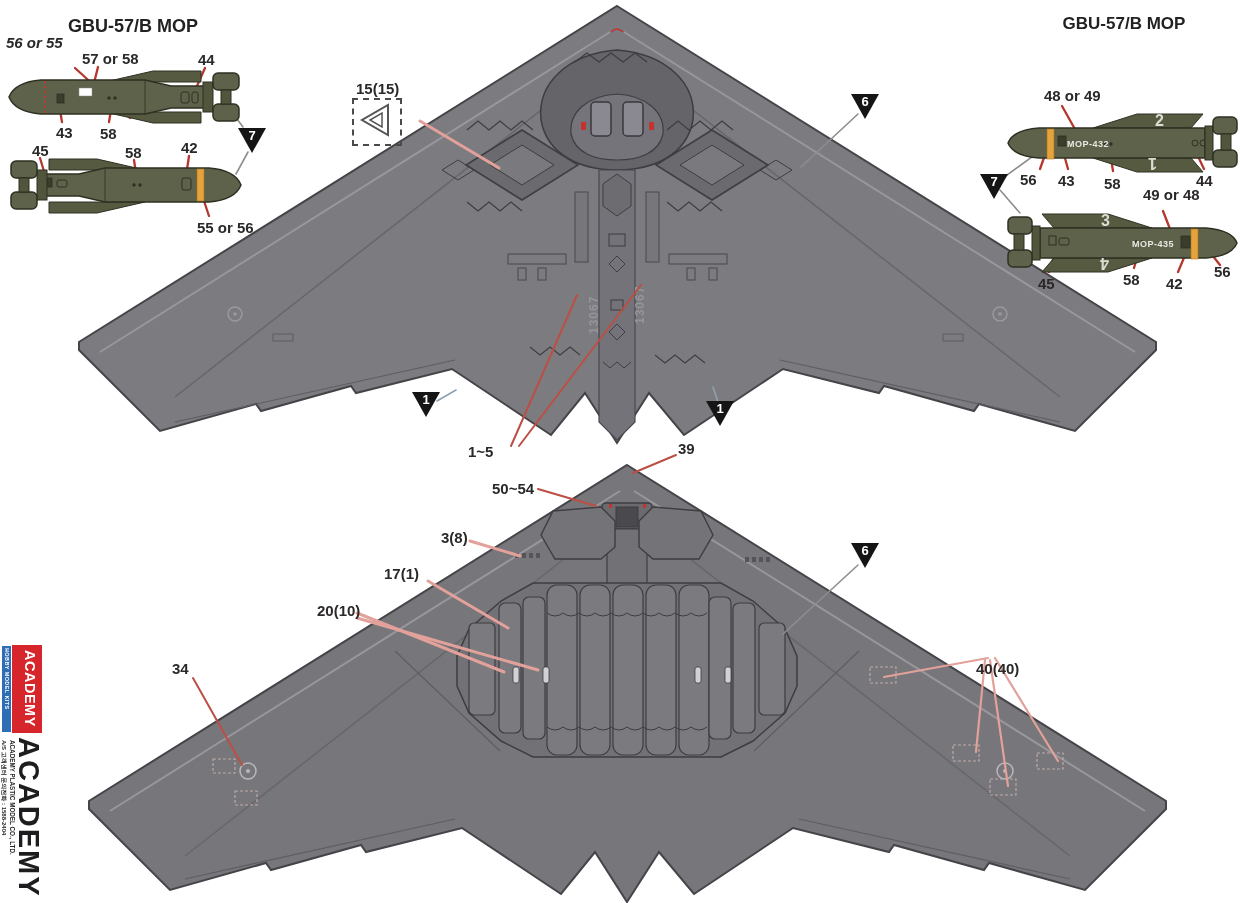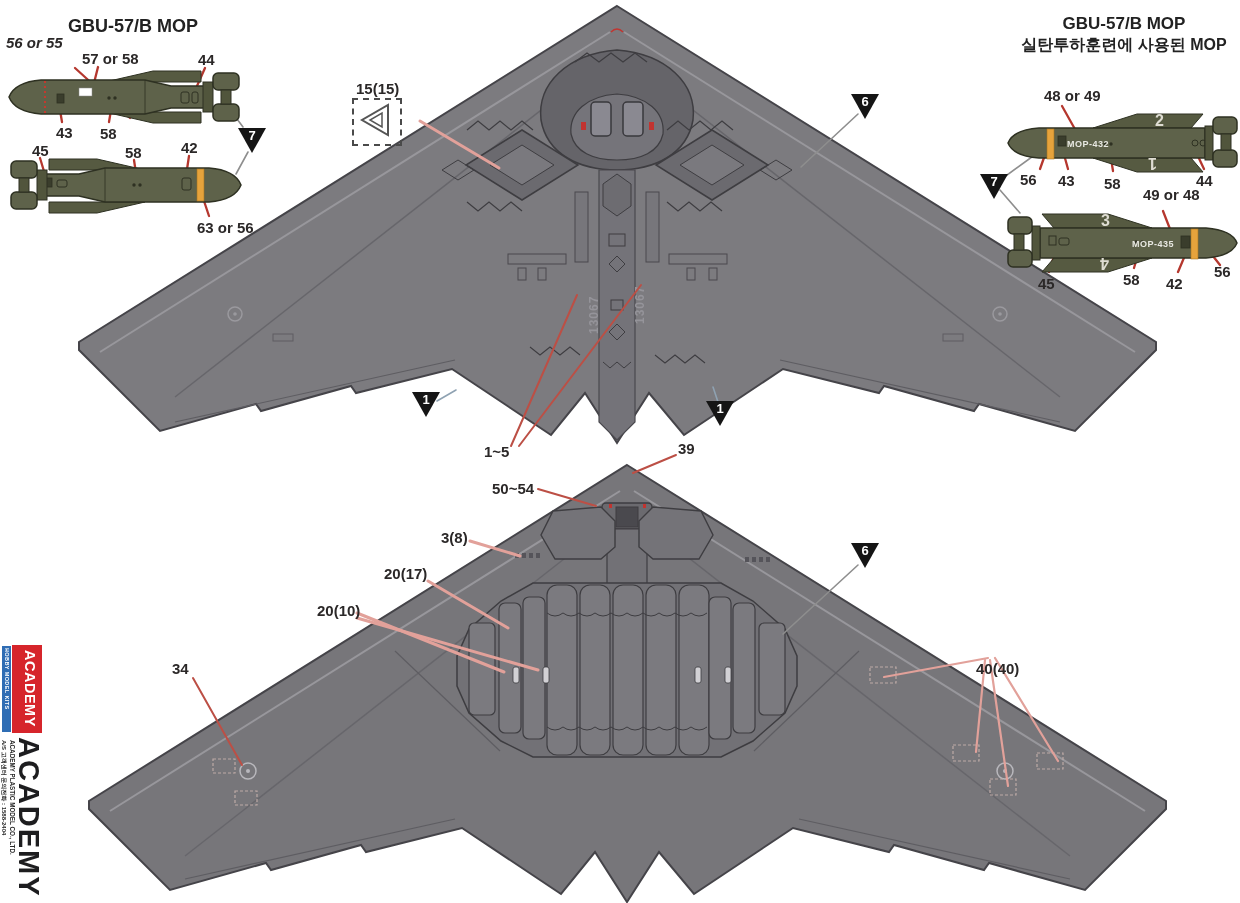--- a/index.html
+++ b/index.html
@@ -295,57 +295,56 @@
     <rect x="27" y="30" width="8" height="34" fill="#51553c" stroke="#2e3122" stroke-width="1"></rect>
     <rect x="3" y="21" width="24" height="17" rx="5" fill="#5e624a" stroke="#2e3122" stroke-width="1.5"></rect>
     <rect x="3" y="54" width="24" height="17" rx="5" fill="#5e624a" stroke="#2e3122" stroke-width="1.5"></rect>
     <rect x="9" y="38" width="10" height="16" fill="#51553c" stroke="#2e3122" stroke-width="1"></rect>
   </svg>
 
   <div class="ttl" style="left:68px;top:16px;">GBU-57/B MOP</div>
 
   <div class="rp-titles">
     <div class="l1">GBU-57/B MOP</div>
-    <div class="l3">실탄투하훈련에 사용된 MOP</div>
   </div>
 
   <div class="lbl" style="left:6px;top:34px;font-style:italic;">56 or 55</div>
   <div class="lbl" style="left:82px;top:50px;">57 or 58</div>
   <div class="lbl" style="left:198px;top:51px;">44</div>
   <div class="lbl" style="left:56px;top:124px;">43</div>
   <div class="lbl" style="left:100px;top:125px;">58</div>
   <div class="lbl" style="left:32px;top:142px;">45</div>
   <div class="lbl" style="left:125px;top:144px;">58</div>
   <div class="lbl" style="left:181px;top:139px;">42</div>
-  <div class="lbl" style="left:197px;top:219px;">63 or 56</div>
+  <div class="lbl" style="left:197px;top:219px;">55 or 56</div>
 
   <div class="lbl" style="left:1044px;top:87px;">48 or 49</div>
   <div class="lbl" style="left:1020px;top:171px;">56</div>
   <div class="lbl" style="left:1058px;top:172px;">43</div>
   <div class="lbl" style="left:1104px;top:175px;">58</div>
   <div class="lbl" style="left:1196px;top:172px;">44</div>
   <div class="lbl" style="left:1143px;top:186px;">49 or 48</div>
   <div class="lbl" style="left:1038px;top:275px;">45</div>
   <div class="lbl" style="left:1123px;top:271px;">58</div>
   <div class="lbl" style="left:1166px;top:275px;">42</div>
   <div class="lbl" style="left:1214px;top:263px;">56</div>
 
   <div class="lbl" style="left:356px;top:80px;">15(15)</div>
   <div class="decalbox">
     <svg width="42" height="40" viewBox="0 0 42 40">
       <polygon points="34,5 34,35 8,20" fill="none" stroke="#555" stroke-width="2"></polygon>
       <polygon points="28,13 28,27 16,20" fill="none" stroke="#555" stroke-width="1.5"></polygon>
     </svg>
   </div>
-  <div class="lbl" style="left:484px;top:443px;">1~5</div>
+  <div class="lbl" style="left:468px;top:443px;">1~5</div>
 
   <div class="lbl" style="left:678px;top:440px;">39</div>
   <div class="lbl" style="left:492px;top:480px;">50~54</div>
   <div class="lbl" style="left:441px;top:529px;">3(8)</div>
-  <div class="lbl" style="left:384px;top:565px;">20(17)</div>
+  <div class="lbl" style="left:384px;top:565px;">17(1)</div>
   <div class="lbl" style="left:317px;top:602px;">20(10)</div>
   <div class="lbl" style="left:172px;top:660px;">34</div>
   <div class="lbl" style="left:976px;top:660px;">40(40)</div>
 
   <div class="tri" style="left:238px;top:128px;">
     <span>7</span>
     </div>
   <div class="tri" style="left:980px;top:174px;">
     <span>7</span>
     </div>

